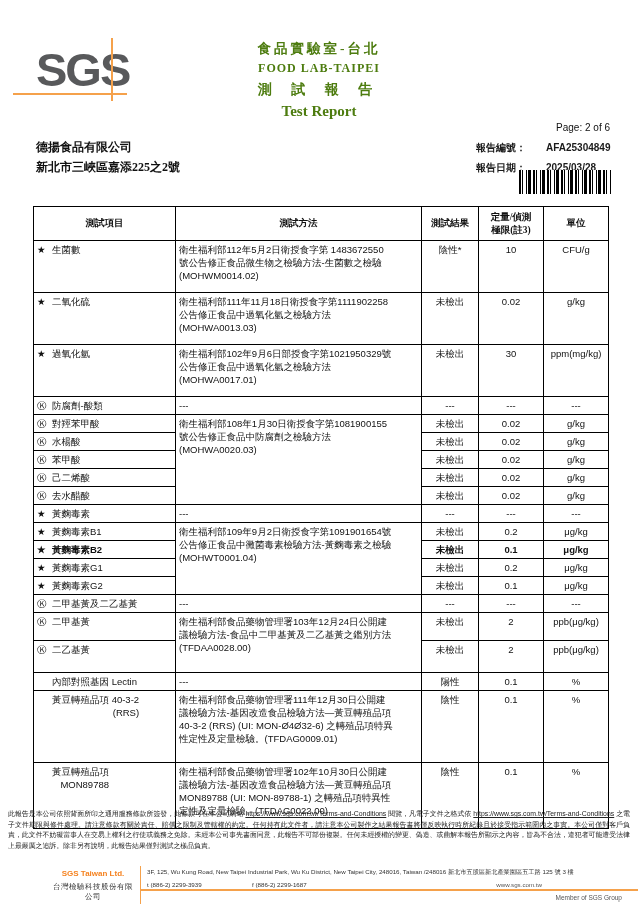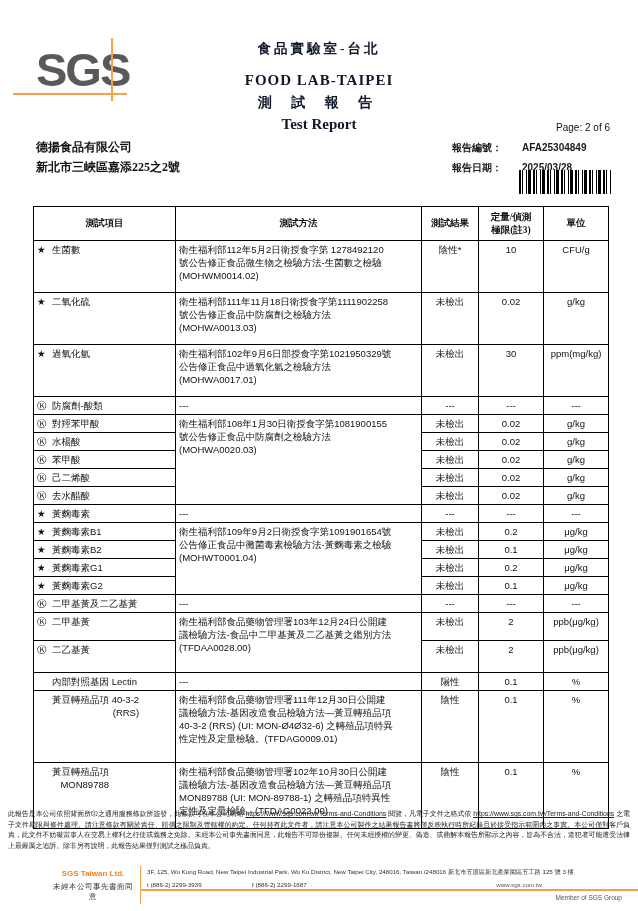--- a/index.html
+++ b/index.html
@@ -9,32 +9,32 @@
     background:#ffffff; overflow:hidden;
     font-family:"Liberation Sans", sans-serif; color:#1a1a1a;padding-left:8px;
   }
   
   .sgs-text { position:absolute; left:36px; top:46px; font-size:47px; font-weight:bold;
     color:#58595b; letter-spacing:-2px; line-height:1; font-family:"Liberation Sans",sans-serif; }
   .logo-hline { position:absolute; left:13px; top:93px; width:114px; height:2px; background:#f5a14b; }
   .logo-vline { position:absolute; left:111px; top:38px; width:2px; height:63px; background:#f5a14b; }
   
   .title-block { position:absolute; left:0; right:0; top:40px; text-align:center;
-    font-family:"Liberation Serif", serif; font-weight:bold; color:#0f172a; }
+    font-family:"Liberation Serif", serif; font-weight:bold; color:#4d7c0f; }
   .t-zh1 { font-size:13.5px; letter-spacing:3px; }
-  .t-en1 { font-size:15px; margin-top:14px; letter-spacing:1px; }
+  .t-en1 { font-size:12px; margin-top:3px; letter-spacing:1px; }
   .t-zh2 { font-size:14px; letter-spacing:8px; margin-top:5px; }
   .t-en2 { font-size:15px; margin-top:4px; }
   .page-label { position:absolute; top:122px; right:28px; font-size:10px; color:#111; }
   
   .client { position:absolute; left:36px; top:137px; font-family:"Liberation Serif",serif;
     font-weight:bold; font-size:12px; line-height:20px; color:#111; }
   .report-meta { position:absolute; left:452px; top:138px; font-size:10px; line-height:20px; }
   .meta-row { display:flex; }
-  .meta-label { font-family:"Liberation Serif",serif; font-weight:bold; width:70px; }
+  .meta-label { font-family:"Liberation Serif",serif; font-weight:bold; width:70px;margin-left:24px; }
   .meta-value { font-weight:bold; font-family:"Liberation Sans",sans-serif; }
   .barcode { position:absolute; left:519px; top:170px; width:92px; height:24px;
     background:repeating-linear-gradient(90deg,#000 0 2px,#fff 2px 3px,#000 3px 4px,#fff 4px 7px,#000 7px 8px,#fff 8px 9px,#000 9px 12px,#fff 12px 14px); }
   
   table.results { position:absolute; left:33px; top:206px; width:575px;
     border-collapse:collapse; table-layout:fixed; }
   table.results th, table.results td { border:1px solid #000; vertical-align:top;
     font-size:9.5px; line-height:13px; padding:2px 3px; color:#111; }
   table.results th { font-family:"Liberation Serif",serif; font-weight:bold;
     text-align:center; vertical-align:middle; height:34px; white-space:pre-line; line-height:13px; }
@@ -109,31 +109,31 @@
         <th>測試方法</th>
         <th>測試結果</th>
         <th>定量/偵測
 極限(註3)</th>
         <th>單位</th>
       </tr>
     </thead>
     <tbody>
         <tr style="height: 52px;">
           <td class="c-item"><span class="sym">★</span><span class="iname">生菌數</span></td>
-          <td class="c-method">衛生福利部112年5月2日衛授食字第 1278492120
+          <td class="c-method">衛生福利部112年5月2日衛授食字第 1483672550
 號公告修正食品微生物之檢驗方法-生菌數之檢驗
 (MOHWM0014.02)</td>
           <td class="c-result">陰性*</td>
           <td class="c-limit">10</td>
           <td class="c-unit">CFU/g</td>
         </tr>
         <tr style="height: 52px;">
           <td class="c-item"><span class="sym">★</span><span class="iname">二氧化硫</span></td>
           <td class="c-method">衛生福利部111年11月18日衛授食字第1111902258
-號公告修正食品中防腐劑之檢驗方法
+公告修正食品中過氧化氫之檢驗方法
 (MOHWA0013.03)</td>
           <td class="c-result">未檢出</td>
           <td class="c-limit">0.02</td>
           <td class="c-unit">g/kg</td>
         </tr>
         <tr style="height: 52px;">
           <td class="c-item"><span class="sym">★</span><span class="iname">過氧化氫</span></td>
           <td class="c-method">衛生福利部102年9月6日部授食字第1021950329號
 公告修正食品中過氧化氫之檢驗方法
 (MOHWA0017.01)</td>
@@ -190,21 +190,21 @@
         </tr>
         <tr style="height: 15px; margin-top: 44px;">
           <td class="c-item"><span class="sym">★</span><span class="iname">黃麴毒素B1</span></td>
           <td class="c-method" rowspan="4">衛生福利部109年9月2日衛授食字第1091901654號
 公告修正食品中黴菌毒素檢驗方法-黃麴毒素之檢驗
 (MOHWT0001.04)</td>
           <td class="c-result">未檢出</td>
           <td class="c-limit">0.2</td>
           <td class="c-unit">μg/kg</td>
         </tr>
-        <tr style="height: 15px;">
+        <tr style="height: 15px; font-weight: bold;">
           <td class="c-item"><span class="sym">★</span><span class="iname">黃麴毒素B2</span></td>
           <td class="c-result">未檢出</td>
           <td class="c-limit">0.1</td>
           <td class="c-unit">μg/kg</td>
         </tr>
         <tr style="height: 15px;">
           <td class="c-item"><span class="sym">★</span><span class="iname">黃麴毒素G1</span></td>
           <td class="c-result">未檢出</td>
           <td class="c-limit">0.2</td>
           <td class="c-unit">μg/kg</td>
@@ -266,21 +266,21 @@
           <td class="c-limit">0.1</td>
           <td class="c-unit">%</td>
         </tr>
       </tbody>
   </table>
 
   <div class="disclaimer"><span>此報告是本公司依照背面所印之通用服務條款所簽發，此條款可在本公司網站 </span><span class="dlink">https://www.sgs.com.tw/Terms-and-Conditions</span><span> 閱覽，凡電子文件之格式依 </span><span class="dlink">https://www.sgs.com.tw/Terms-and-Conditions</span><span> 之電子文件期限與條件處理。請注意條款有關於責任、賠償之限制及管轄權的約定。任何持有此文件者，請注意本公司製作之結果報告書將僅反映執行時所紀錄且於接受指示範圍內之事實。本公司僅對客戶負責，此文件不妨礙當事人在交易上權利之行使或義務之免除。未經本公司事先書面同意，此報告不可部份複製。任何未經授權的變更、偽造、或曲解本報告所顯示之內容，皆為不合法，違犯者可能遭受法律上最嚴厲之追訴。除非另有說明，此報告結果僅對測試之樣品負責。</span></div>
 
   <div class="f-company">
     <div class="f-co-en">SGS Taiwan Ltd.</div>
-    <div class="f-co-zh">未經本公司事先書面同意</div>
+    <div class="f-co-zh">台灣檢驗科技股份有限公司</div>
   </div>
   <div class="f-divider"></div>
   <div class="f-right">
     <div class="f-address">3F, 125, Wu Kung Road, New Taipei Industrial Park, Wu Ku District, New Taipei City, 248016, Taiwan /248016 新北市五股區新北產業園區五工路 125 號 3 樓</div>
     <div class="f-line2">
       <span class="f-phone">t (886-2) 2299-3939</span>
       <span class="f-fax">f (886-2) 2299-1687</span>
       <span class="f-web">www.sgs.com.tw</span>
     </div>
   </div>

